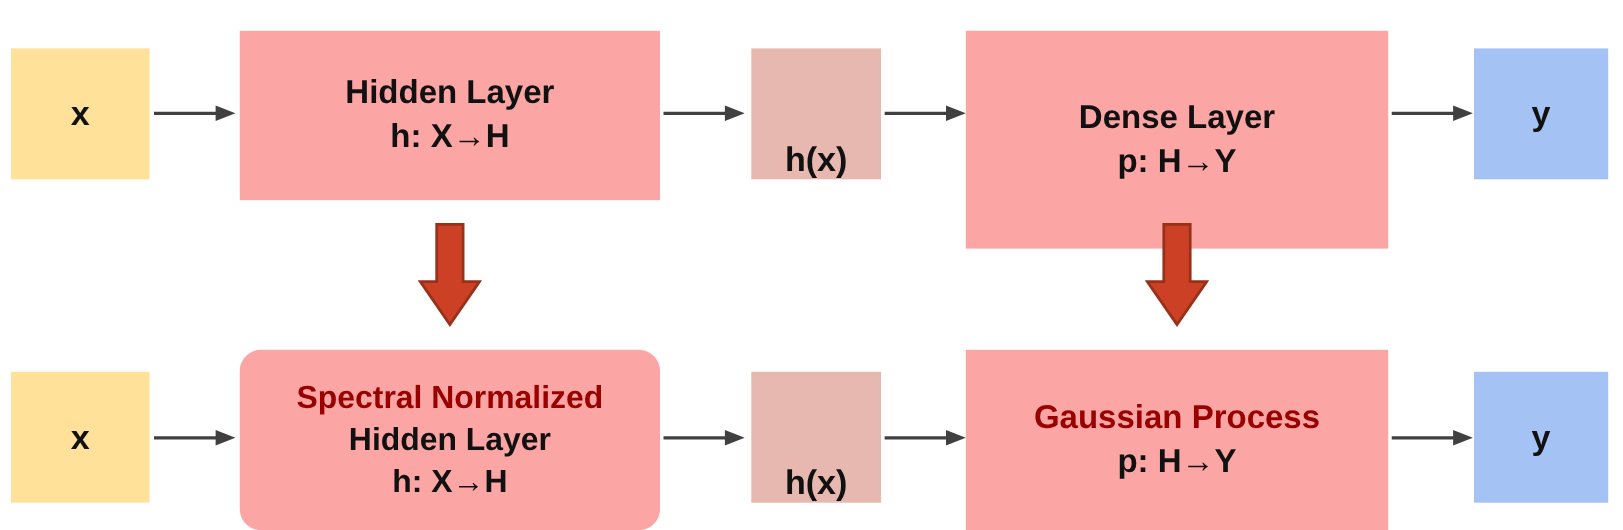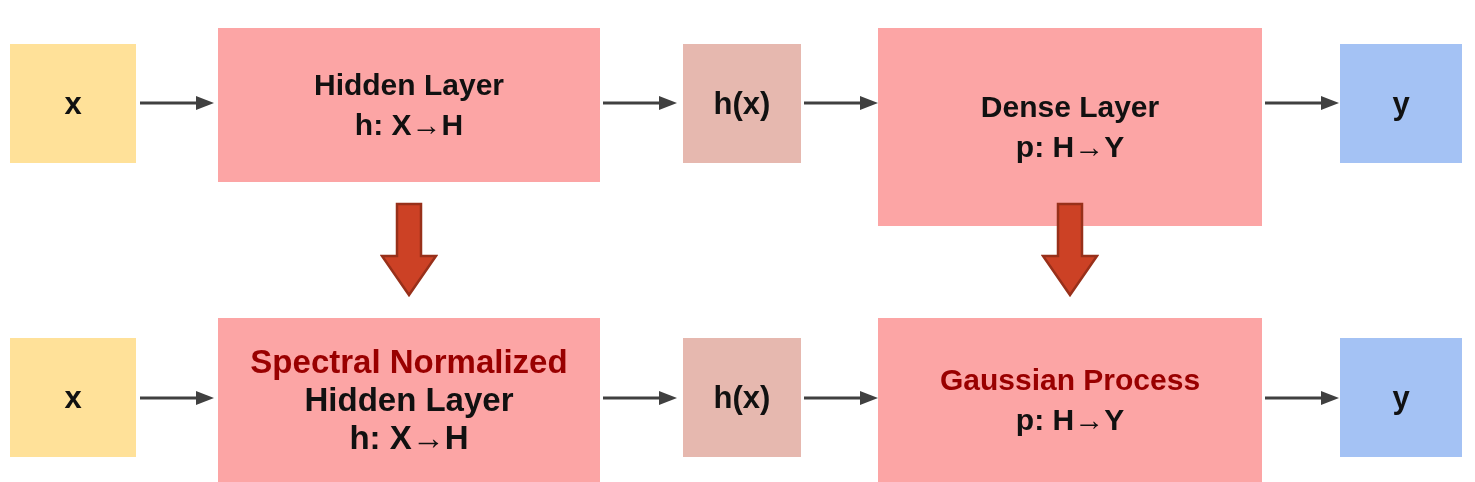--- a/index.html
+++ b/index.html
@@ -21,24 +21,24 @@
     align-items: center;
     justify-content: center;
     text-align: center;
     font-weight: bold;
     color: #111111;
   }
 
   .small-box { font-size: 31px; }
 
   .input-box  { background: #ffe199; }
-  .mid-box    { background: #e6b8af; }
+  .mid-box    { background: #e6b8af; justify-content: flex-end; }
   .out-box    { background: #a4c2f4; }
   .layer-box  { background: #fca5a5; font-size: 30px; line-height: 40px; align-items: center; }
-  .layer-box.bottom-left { line-height: 38px; font-size: 33px; }
+  .layer-box.bottom-left { line-height: 38px; font-size: 29px; border-radius: 19px; }
 
   .mapping   { }
   .highlight { color: #990000; }
 
   .flow-arrow, .transform-arrow { position: absolute; display: block; }
 </style>
 </head>
 <body>
 
 <div class="canvas">

